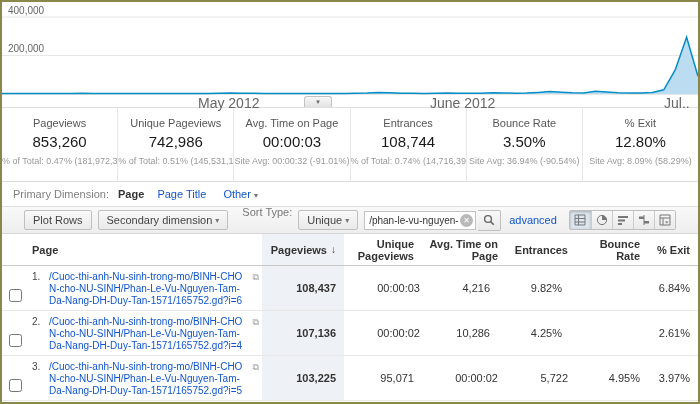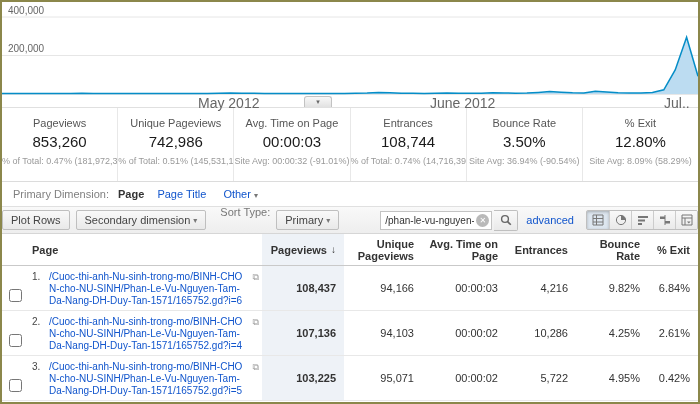--- a/index.html
+++ b/index.html
@@ -26,21 +26,21 @@
 .m-value{font-size:15px;font-weight:normal;color:#1a1a1a;margin-top:4px}
 .m-sub{font-size:9px;color:#999;margin-top:6px;white-space:nowrap}
 
 
 .dim-bar{height:24px;line-height:24px;padding-left:11px;font-size:11px;color:#808080;background:#fff;white-space:nowrap}
 .dim-active{color:#333;font-weight:bold;margin:0 10px 0 6px}
 .dim-link{color:#1155cc;text-decoration:none;margin-right:14px;cursor:pointer}
 .car{font-size:8px;color:#777;margin-left:3px}
 
 
-.toolbar{height:28px;display:flex;align-items:center;padding:0 0;background:linear-gradient(#f9f9f9,#eeeeee);border-top:1px solid #e0e0e0;border-bottom:1px solid #d6d6d6;font-size:11px;color:#444}
+.toolbar{height:28px;display:flex;align-items:center;padding:0 22px;background:linear-gradient(#f9f9f9,#eeeeee);border-top:1px solid #e0e0e0;border-bottom:1px solid #d6d6d6;font-size:11px;color:#444}
 .btn{display:inline-flex;align-items:center;height:20px;padding:0 8px;background:linear-gradient(#f9f9f9,#e9e9e9);border:1px solid #bfbfbf;border-radius:2px;font-size:11px;color:#444;cursor:pointer;margin-right:6px;white-space:nowrap}
 .sort-label{color:#777;margin:0 6px 16px 8px;white-space:nowrap}
 .spacer{flex:1}
 .search-wrap{position:relative;margin-right:2px}
 .search-input{width:112px;height:19px;border:1px solid #c3c3c3;font-size:10px;padding:0 17px 0 4px;color:#333;font-family:inherit}
 .clear-icon{position:absolute;right:3px;top:3px;width:13px;height:13px;background:#b9b9b9;color:#fff;border-radius:50%;font-size:8px;line-height:13px;text-align:center;cursor:pointer}
 .search-btn{width:24px;height:21px;display:flex;align-items:center;justify-content:center;background:linear-gradient(#f9f9f9,#e9e9e9);border:1px solid #bfbfbf;border-left:none;border-radius:0 2px 2px 0;cursor:pointer;margin-right:8px}
 .advanced{color:#1155cc;margin-right:12px;cursor:pointer;text-decoration:none}
 .views{display:flex;border:1px solid #bfbfbf;border-radius:2px;overflow:hidden}
 .view-btn{width:22px;height:18px;display:flex;align-items:center;justify-content:center;background:linear-gradient(#f9f9f9,#e9e9e9);border-left:1px solid #cccccc;cursor:pointer}
@@ -134,21 +134,21 @@
   <div class="toolbar">
     <div class="btn">
         <span>Plot Rows</span>
       </div>
     <div class="btn">
         <span>Secondary dimension</span>
         <span class="car">▾</span>
       </div>
     <span class="sort-label">Sort Type:</span>
     <div class="btn">
-        <span>Primary</span>
+        <span>Unique</span>
         <span class="car">▾</span>
       </div>
     <div class="spacer"></div>
     <div class="search-wrap">
       <input class="search-input" type="text" value="/phan-le-vu-nguyen-tam" style="">
       <span class="clear-icon">✕</span>
     </div>
     <div class="search-btn">
       <svg width="12" height="12" viewBox="0 0 12 12">
           <circle cx="5" cy="5" r="3.4" fill="none" stroke="#666" stroke-width="1.4"></circle>
@@ -210,54 +210,52 @@
   <div class="trow">
     <div class="cell col-check">
         <input type="checkbox" class="chk" style="">
       </div>
     <div class="cell col-page page-cell">
       <span class="row-index">1.</span>
       <a class="page-link">/Cuoc-thi-anh-Nu-sinh-trong-mo/BINH-CHON-cho-NU-SINH/Phan-Le-Vu-Nguyen-Tam-Da-Nang-DH-Duy-Tan-1571/165752.gd?i=6</a>
       <span class="ext-icon">⧉</span>
     </div>
     <div class="cell col-pv shaded pv-val">108,437</div>
-    <div class="cell col-upv">94,166</div>
     <div class="cell col-time">00:00:03</div>
     <div class="cell col-ent">4,216</div>
     <div class="cell col-bounce">9.82%</div>
     <div class="cell col-exit">6.84%</div>
   </div>
 
   <div class="trow">
     <div class="cell col-check">
         <input type="checkbox" class="chk" style="">
       </div>
     <div class="cell col-page page-cell">
       <span class="row-index">2.</span>
       <a class="page-link">/Cuoc-thi-anh-Nu-sinh-trong-mo/BINH-CHON-cho-NU-SINH/Phan-Le-Vu-Nguyen-Tam-Da-Nang-DH-Duy-Tan-1571/165752.gd?i=4</a>
       <span class="ext-icon">⧉</span>
     </div>
     <div class="cell col-pv shaded pv-val">107,136</div>
-    <div class="cell col-upv">94,103</div>
     <div class="cell col-time">00:00:02</div>
     <div class="cell col-ent">10,286</div>
     <div class="cell col-bounce">4.25%</div>
     <div class="cell col-exit">2.61%</div>
   </div>
 
   <div class="trow">
     <div class="cell col-check">
         <input type="checkbox" class="chk" style="">
       </div>
     <div class="cell col-page page-cell">
       <span class="row-index">3.</span>
       <a class="page-link">/Cuoc-thi-anh-Nu-sinh-trong-mo/BINH-CHON-cho-NU-SINH/Phan-Le-Vu-Nguyen-Tam-Da-Nang-DH-Duy-Tan-1571/165752.gd?i=5</a>
       <span class="ext-icon">⧉</span>
     </div>
     <div class="cell col-pv shaded pv-val">103,225</div>
     <div class="cell col-upv">95,071</div>
     <div class="cell col-time">00:00:02</div>
     <div class="cell col-ent">5,722</div>
     <div class="cell col-bounce">4.95%</div>
-    <div class="cell col-exit">0.42%</div>
+    <div class="cell col-exit">3.97%</div>
   </div>
 
 </div>
 
 </body></html>

